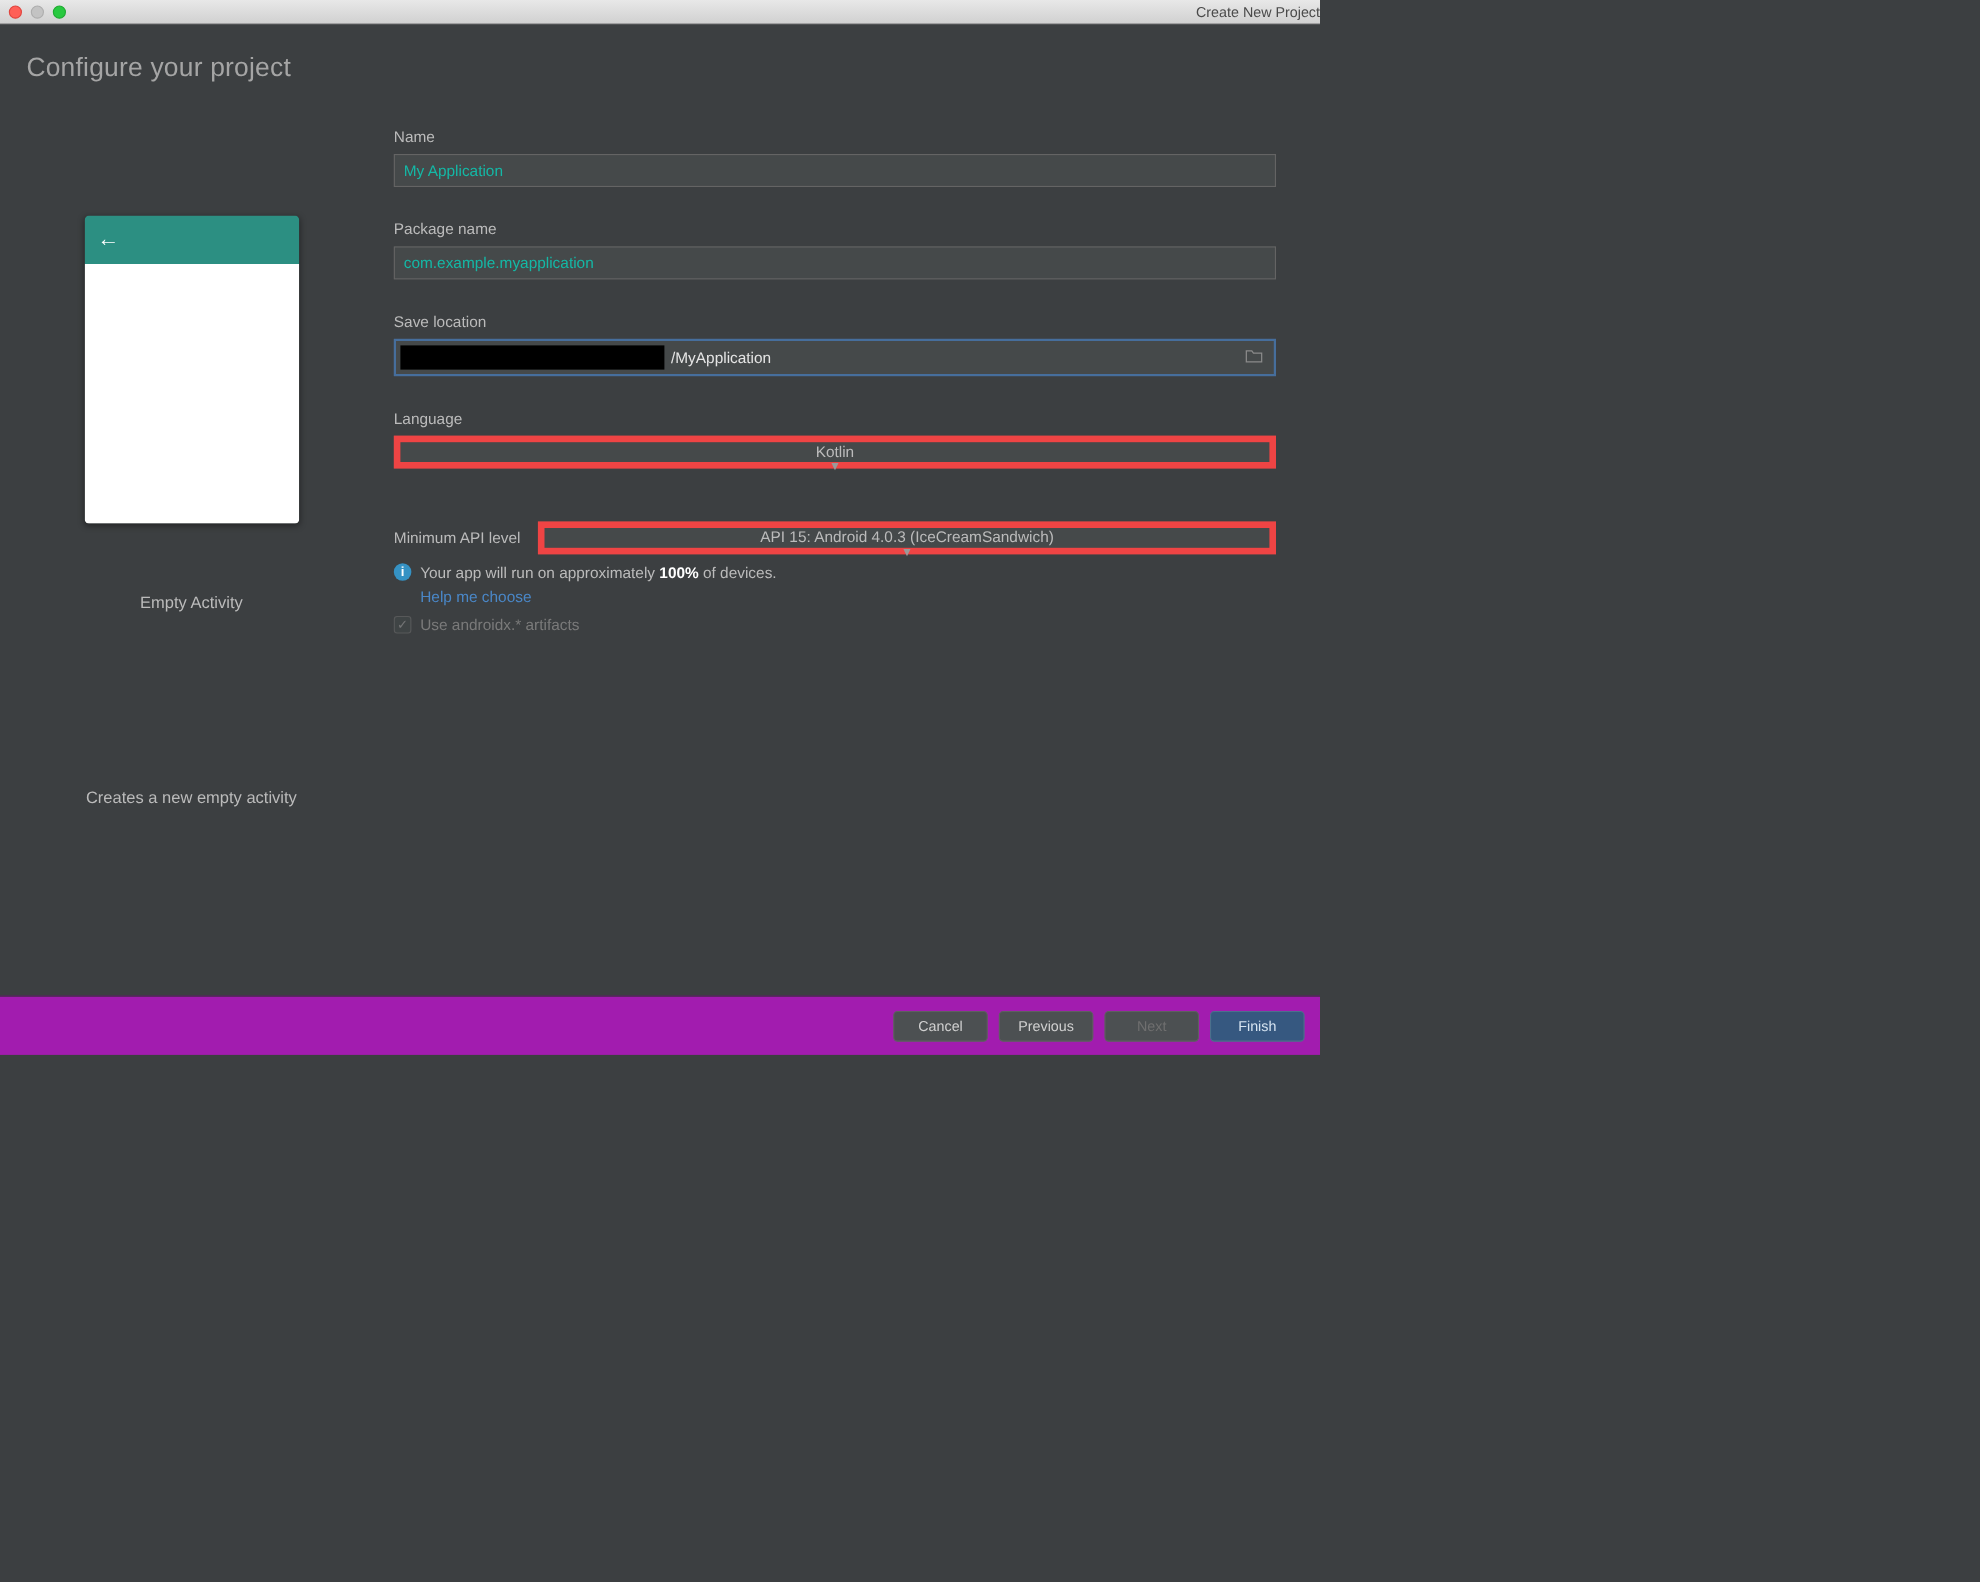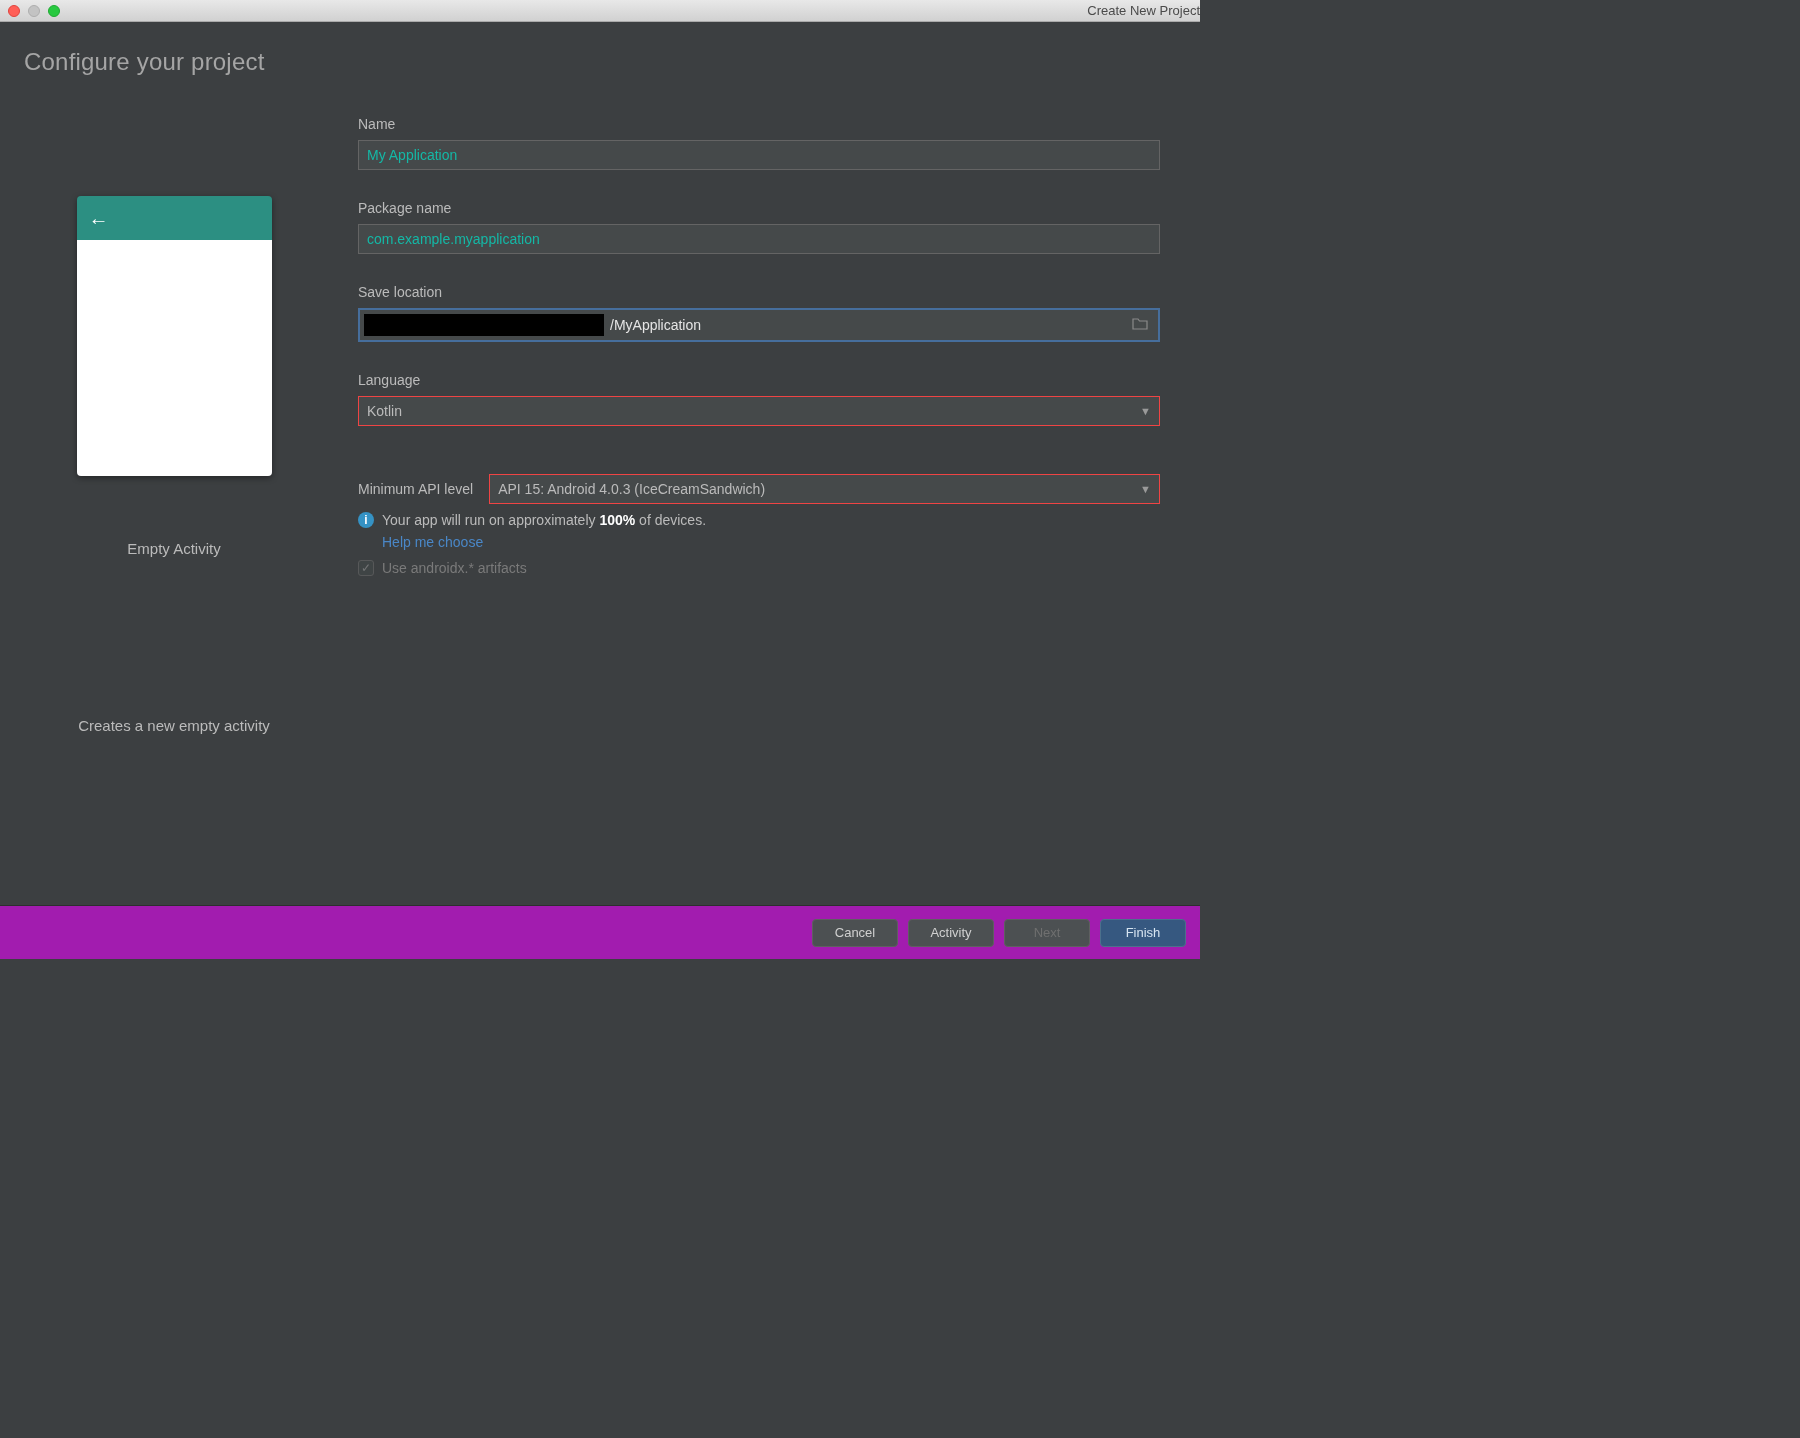--- a/index.html
+++ b/index.html
@@ -102,27 +102,28 @@
     font-size: 14px;
     padding-left: 2px;
     flex: 1;
   }
   .folder-icon { color: #8a8a8a; font-size: 14px; padding-right: 4px; }
   .cursor-bar { width: 1px; height: 18px; background: #bbb; margin-left: 1px; }
   .select {
     width: 100%;
     height: 30px;
     background: #45494a;
-    border: 1px solid #ef4444;
+    border: 6px solid #ef4444;
     display: flex;
     align-items: center;
     justify-content: space-between;
     padding: 0 8px;
     color: #bbb;
     font-size: 14px;
+    flex-direction: column;
   }
   .chev { color: #9a9a9a; font-size: 11px; }
   .api-row { display: flex; align-items: center; gap: 16px; margin-top: 18px; }
   .api-row .field-label { margin-bottom: 0; white-space: nowrap; }
   .api-row .select { flex: 1; }
   .info-row { display: flex; align-items: center; gap: 8px; margin-top: 8px; }
   .info-icon {
     width: 16px; height: 16px; border-radius: 50%;
     background: #3592c4; color: #fff; font-size: 12px;
     display: flex; align-items: center; justify-content: center;
@@ -255,16 +256,16 @@
             </div>
           <span class="cb-label disabled">Use androidx.* artifacts</span>
         </div>
       </div>
     </div>
   </div>
 </div>
 
 <div class="footer">
   <div class="btn">Cancel</div>
-  <div class="btn">Activity</div>
+  <div class="btn">Previous</div>
   <div class="btn disabled">Next</div>
   <div class="btn primary">Finish</div>
 </div>
 
 </body></html>

